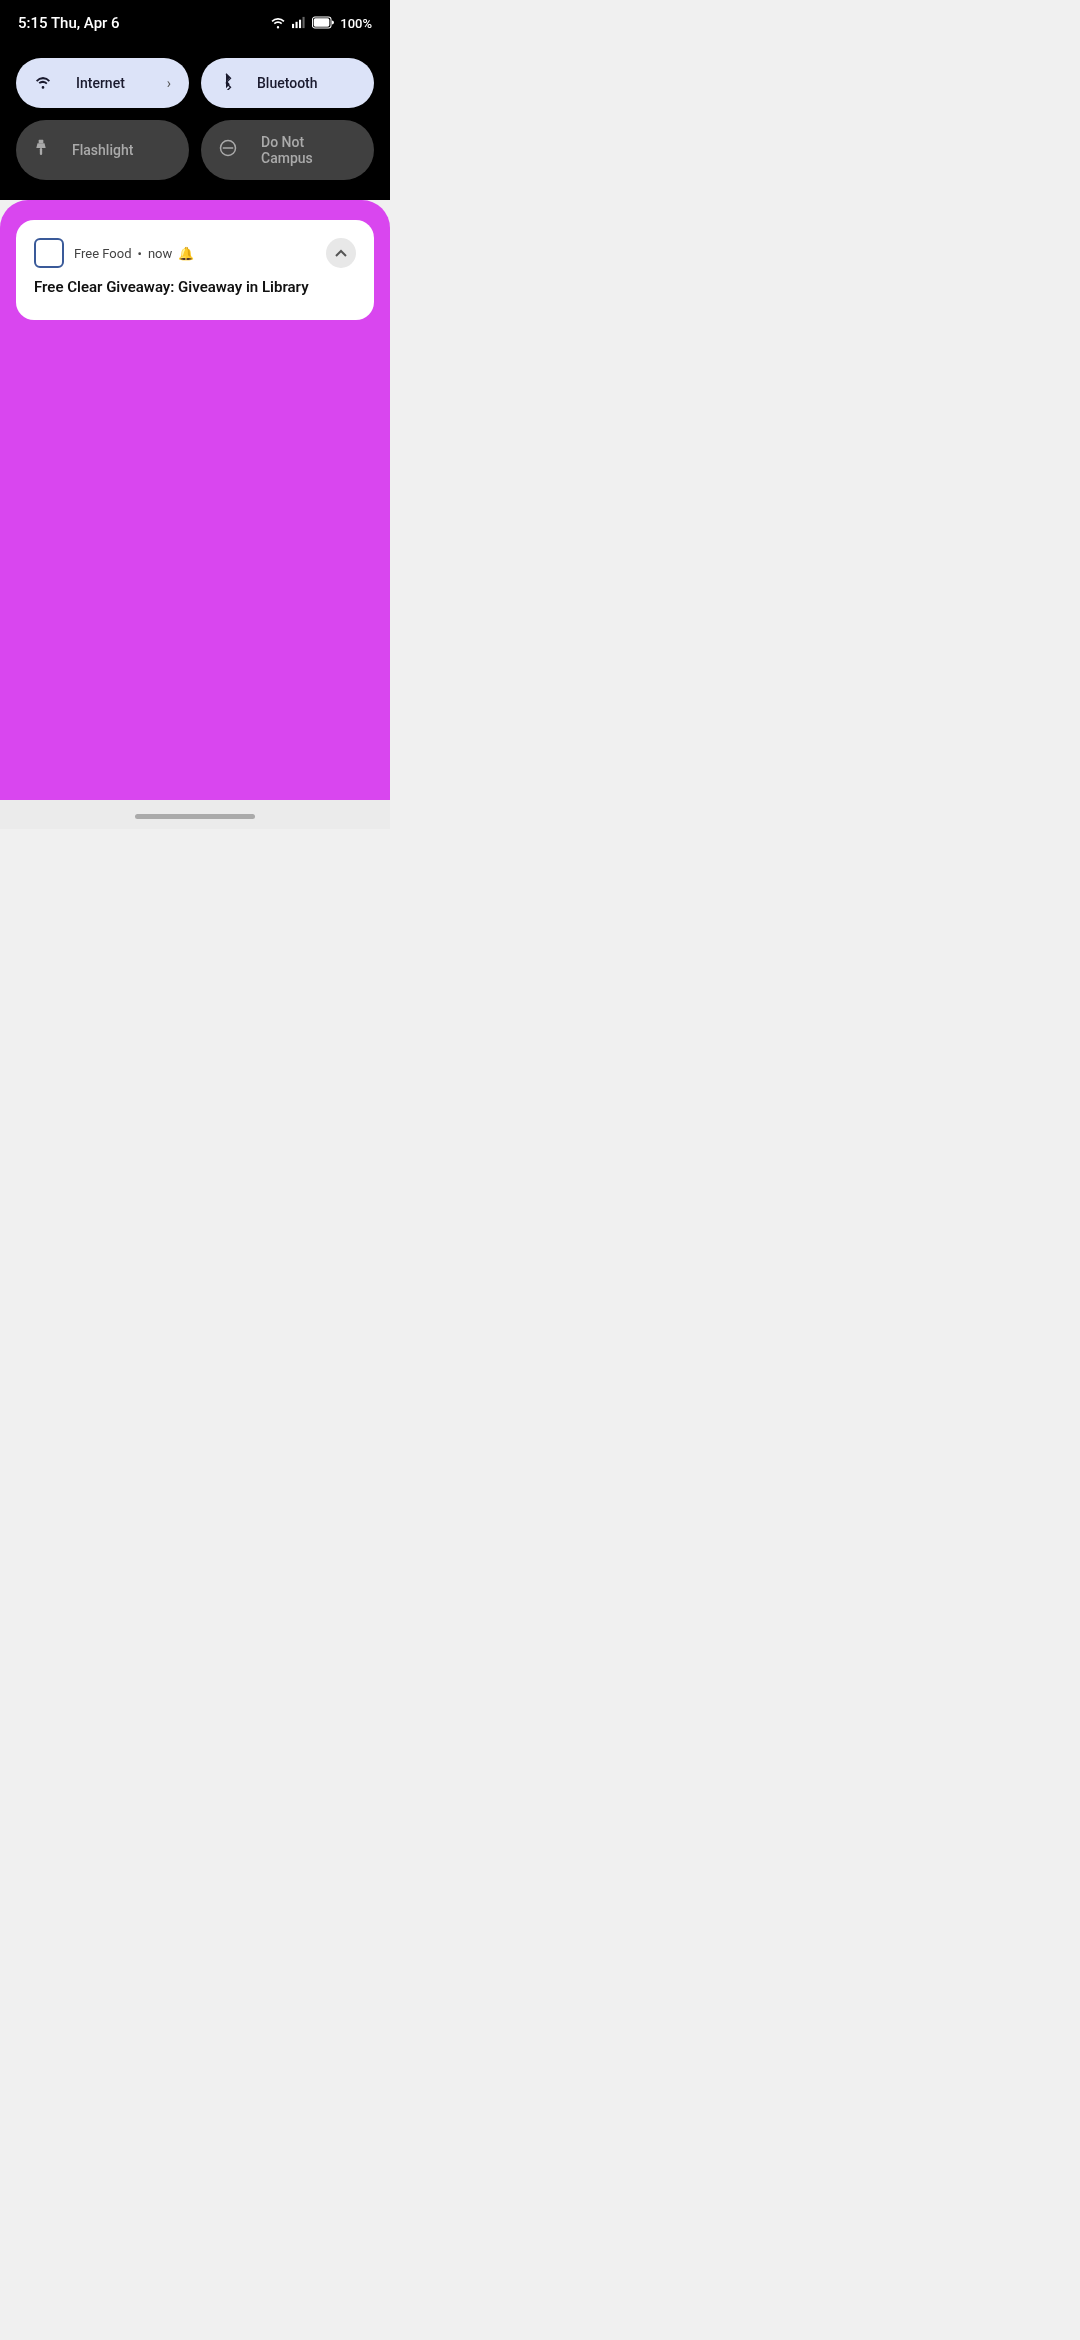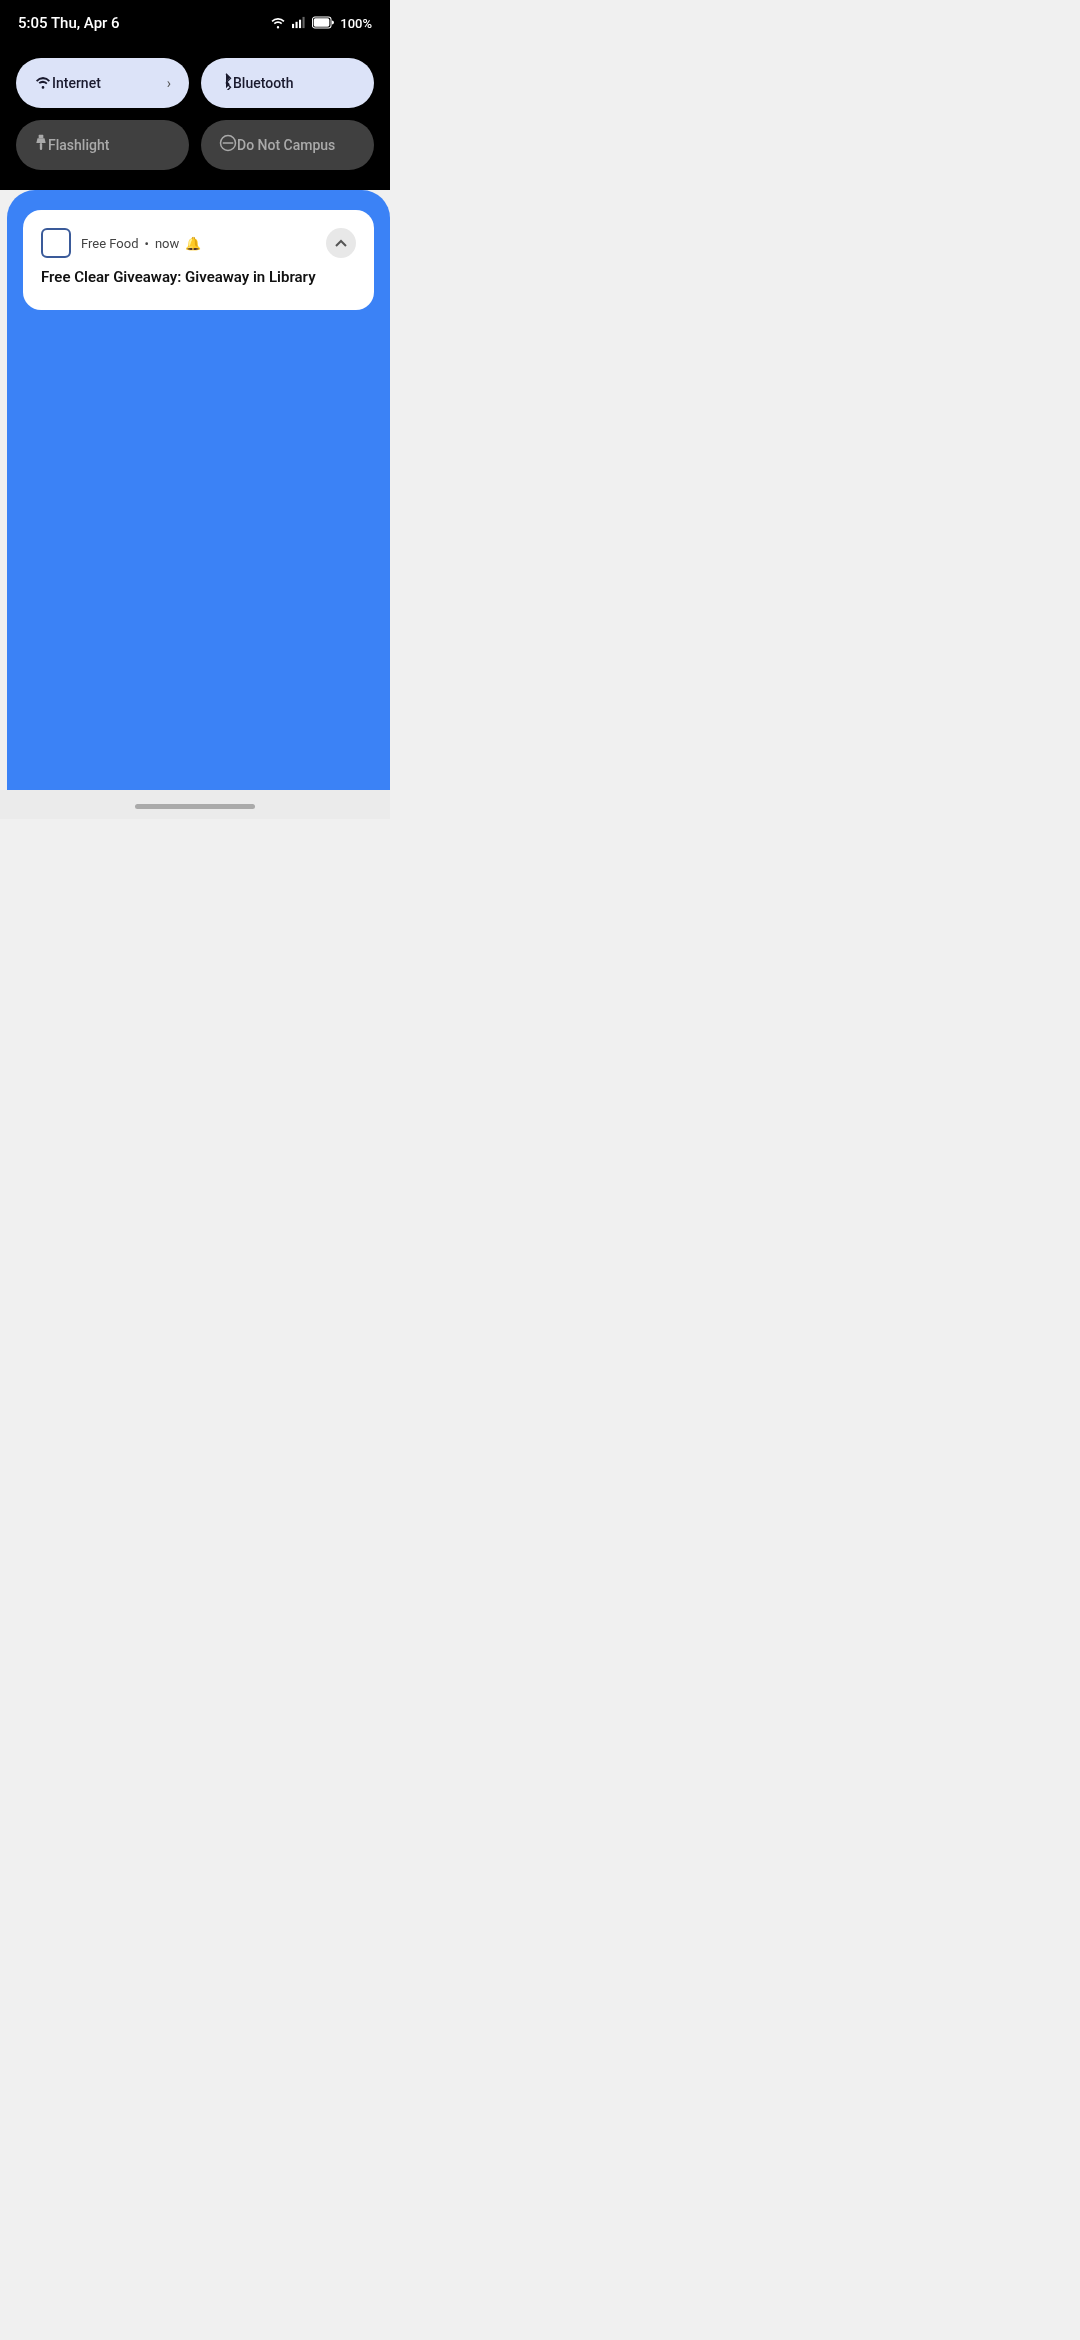--- a/index.html
+++ b/index.html
@@ -46,21 +46,21 @@
       display: grid;
       grid-template-columns: 1fr 1fr;
       gap: 12px;
     }
 
     .qs-tile {
       border-radius: 50px;
       padding: 14px 18px;
       display: flex;
       align-items: center;
-      gap: 0;
+      gap: 24px;
       cursor: pointer;
     }
 
     .qs-tile.active {
       background: #dce3f8;
     }
 
     .qs-tile.inactive {
       background: #404040;
     }
@@ -85,25 +85,24 @@
       font-weight: 500;
     }
 
     .qs-tile .tile-arrow {
       margin-left: auto;
       font-size: 14px;
       color: #555;
     }
 
     .notifications-area {
-      background: #3b82f6;
+      background: #d946ef;
       border-radius: 28px 28px 0 0;
       padding: 20px 16px;
       min-height: 600px;
-      margin-left: 7px;
     }
 
     .notification-card {
       background: #fff;
       border-radius: 18px;
       padding: 18px;
       margin-bottom: 16px;
     }
 
     .notif-header {
@@ -197,21 +196,21 @@
       width: 120px;
       height: 5px;
       background: #aaa;
       border-radius: 3px;
     }
   </style>
 </head>
 <body>
 
 <div class="status-bar">
-  <span class="status-time">5:05 Thu, Apr 6</span>
+  <span class="status-time">5:15 Thu, Apr 6</span>
   <div class="status-icons">
 
     <svg width="16" height="13" viewBox="0 0 20 16" fill="white">
       <path d="M10 12.5a1.5 1.5 0 1 1 0 3 1.5 1.5 0 0 1 0-3zm0-4a5.5 5.5 0 0 1 3.89 1.61l1.42-1.42A7.5 7.5 0 0 0 10 6.5a7.5 7.5 0 0 0-5.31 2.19l1.42 1.42A5.5 5.5 0 0 1 10 8.5zm0-4a9.5 9.5 0 0 1 6.72 2.78l1.42-1.42A11.5 11.5 0 0 0 10 2.5a11.5 11.5 0 0 0-8.14 3.36l1.42 1.42A9.5 9.5 0 0 1 10 4.5z"></path>
     </svg>
 
     <svg width="14" height="13" viewBox="0 0 20 16" fill="white">
       <rect x="0" y="10" width="3" height="6"></rect>
       <rect x="5" y="7" width="3" height="9"></rect>
       <rect x="10" y="4" width="3" height="12"></rect>

